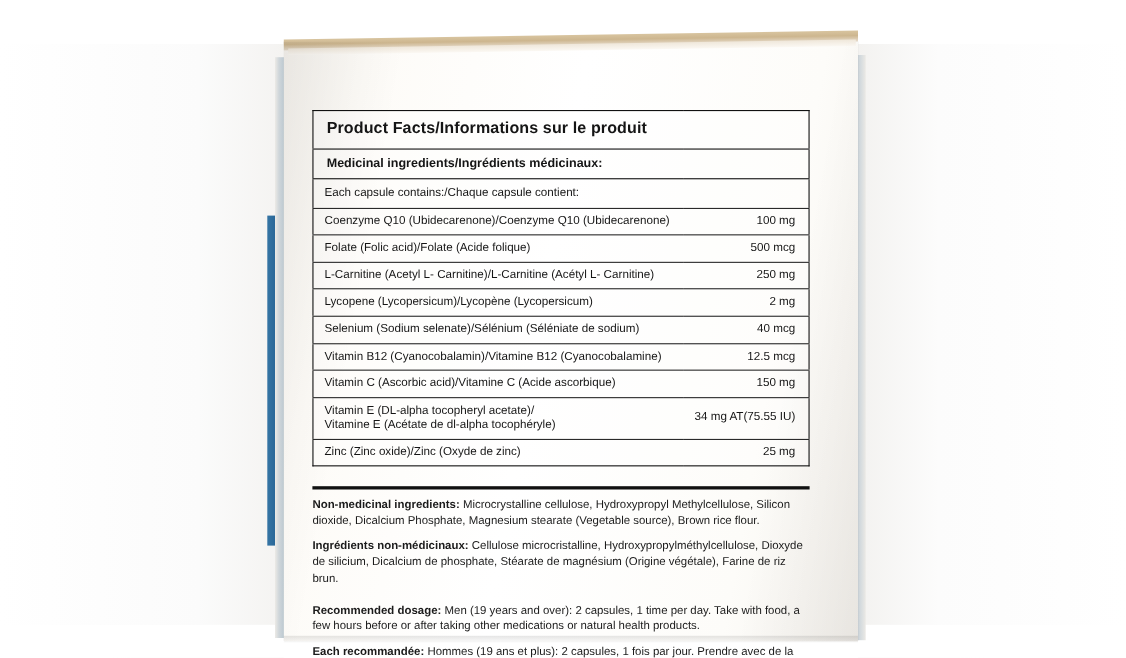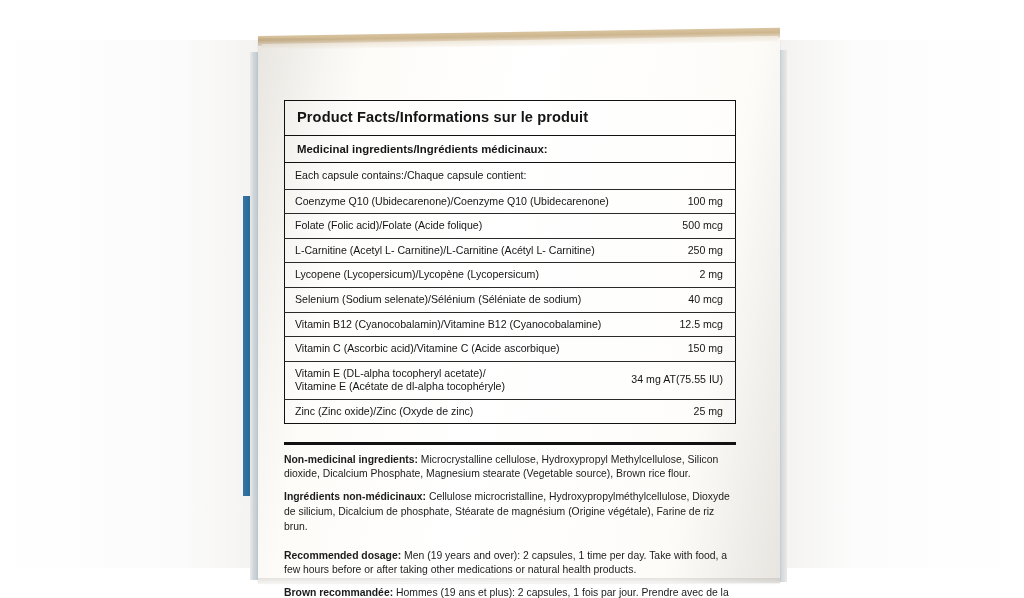--- a/index.html
+++ b/index.html
@@ -262,19 +262,19 @@
       <b>Non-medicinal ingredients:</b><span> Microcrystalline cellulose, Hydroxypropyl Methylcellulose, Silicon dioxide, Dicalcium Phosphate, Magnesium stearate (Vegetable source), Brown rice flour.</span>
     </div>
     <div class="para">
       <b>Ingrédients non-médicinaux:</b><span> Cellulose microcristalline, Hydroxypropylméthylcellulose, Dioxyde de silicium, Dicalcium de phosphate, Stéarate de magnésium (Origine végétale), Farine de riz brun.</span>
     </div>
 
     <div class="para gap">
       <b>Recommended dosage:</b><span> Men (19 years and over): 2 capsules, 1 time per day. Take with food, a few hours before or after taking other medications or natural health products.</span>
     </div>
     <div class="para">
-      <b>Brown recommandée:</b><span> Hommes (19 ans et plus): 2 capsules, 1 fois par jour. Prendre avec de la nourriture, quelques heures avant ou après la prise d'autres médicaments ou produits de santé naturels.</span>
+      <b>Each recommandée:</b><span> Hommes (19 ans et plus): 2 capsules, 1 fois par jour. Prendre avec de la nourriture, quelques heures avant ou après la prise d'autres médicaments ou produits de santé naturels.</span>
     </div>
 
   </div>
 
   <div class="sheen"></div>
 </div>
 
 </body></html>

